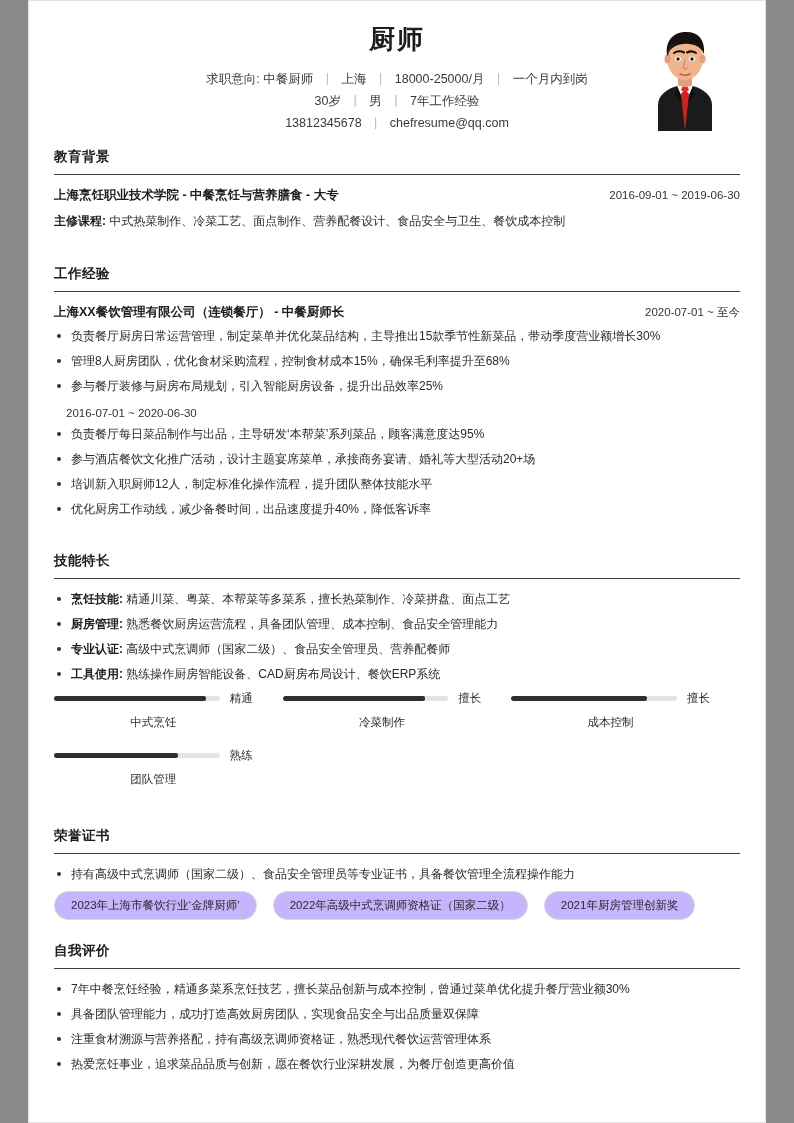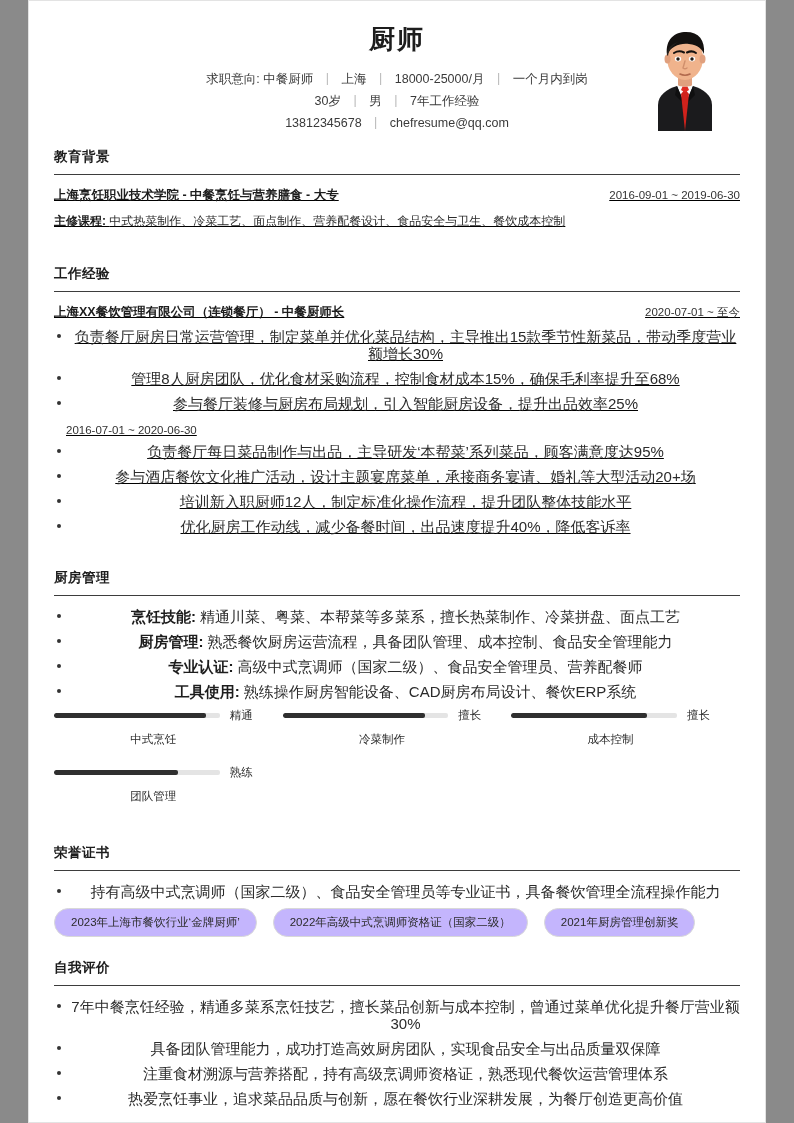--- a/index.html
+++ b/index.html
@@ -109,38 +109,37 @@
 
   
   ul.bullets {
     list-style: none;
     margin: 0 0 0 0;
     padding: 0;
   }
   ul.bullets li {
     position: relative;
     padding-left: 17px;
-    font-size: 15px;
+    font-size: 12px;
     color: #2b2b2b;
     line-height: 17px;
     margin-bottom: 8px;
-    text-align: center;
   }
   ul.bullets li:before {
     content: "";
     position: absolute;
     left: 3px;
     top: 6px;
     width: 4px;
     height: 4px;
     border-radius: 50%;
     background: #333333;
   }
   ul.bullets li b { font-weight: bold; color: #1d1d1d; }
-  .entry-block { margin-bottom: 12px; text-decoration: underline; }
+  .entry-block { margin-bottom: 12px; }
 
   
   .skillbars {
     display: flex;
     flex-wrap: wrap;
     margin-top: 6px;
     text-align: center;
   }
   .skillbar {
     width: 33.33%;
@@ -311,21 +310,21 @@
         <li>参与酒店餐饮文化推广活动，设计主题宴席菜单，承接商务宴请、婚礼等大型活动20+场</li>
         <li>培训新入职厨师12人，制定标准化操作流程，提升团队整体技能水平</li>
         <li>优化厨房工作动线，减少备餐时间，出品速度提升40%，降低客诉率</li>
       </ul>
     </div>
   </div>
 
   <div class="section-gap"></div>
 
   <div class="section">
-    <div class="section-title">厨房管理</div>
+    <div class="section-title">技能特长</div>
     <div class="rule"></div>
 
     <ul class="bullets">
       <li>
         <b>烹饪技能:</b>
         <span>精通川菜、粤菜、本帮菜等多菜系，擅长热菜制作、冷菜拼盘、面点工艺</span>
       </li>
       <li>
         <b>厨房管理:</b>
         <span>熟悉餐饮厨房运营流程，具备团队管理、成本控制、食品安全管理能力</span>

